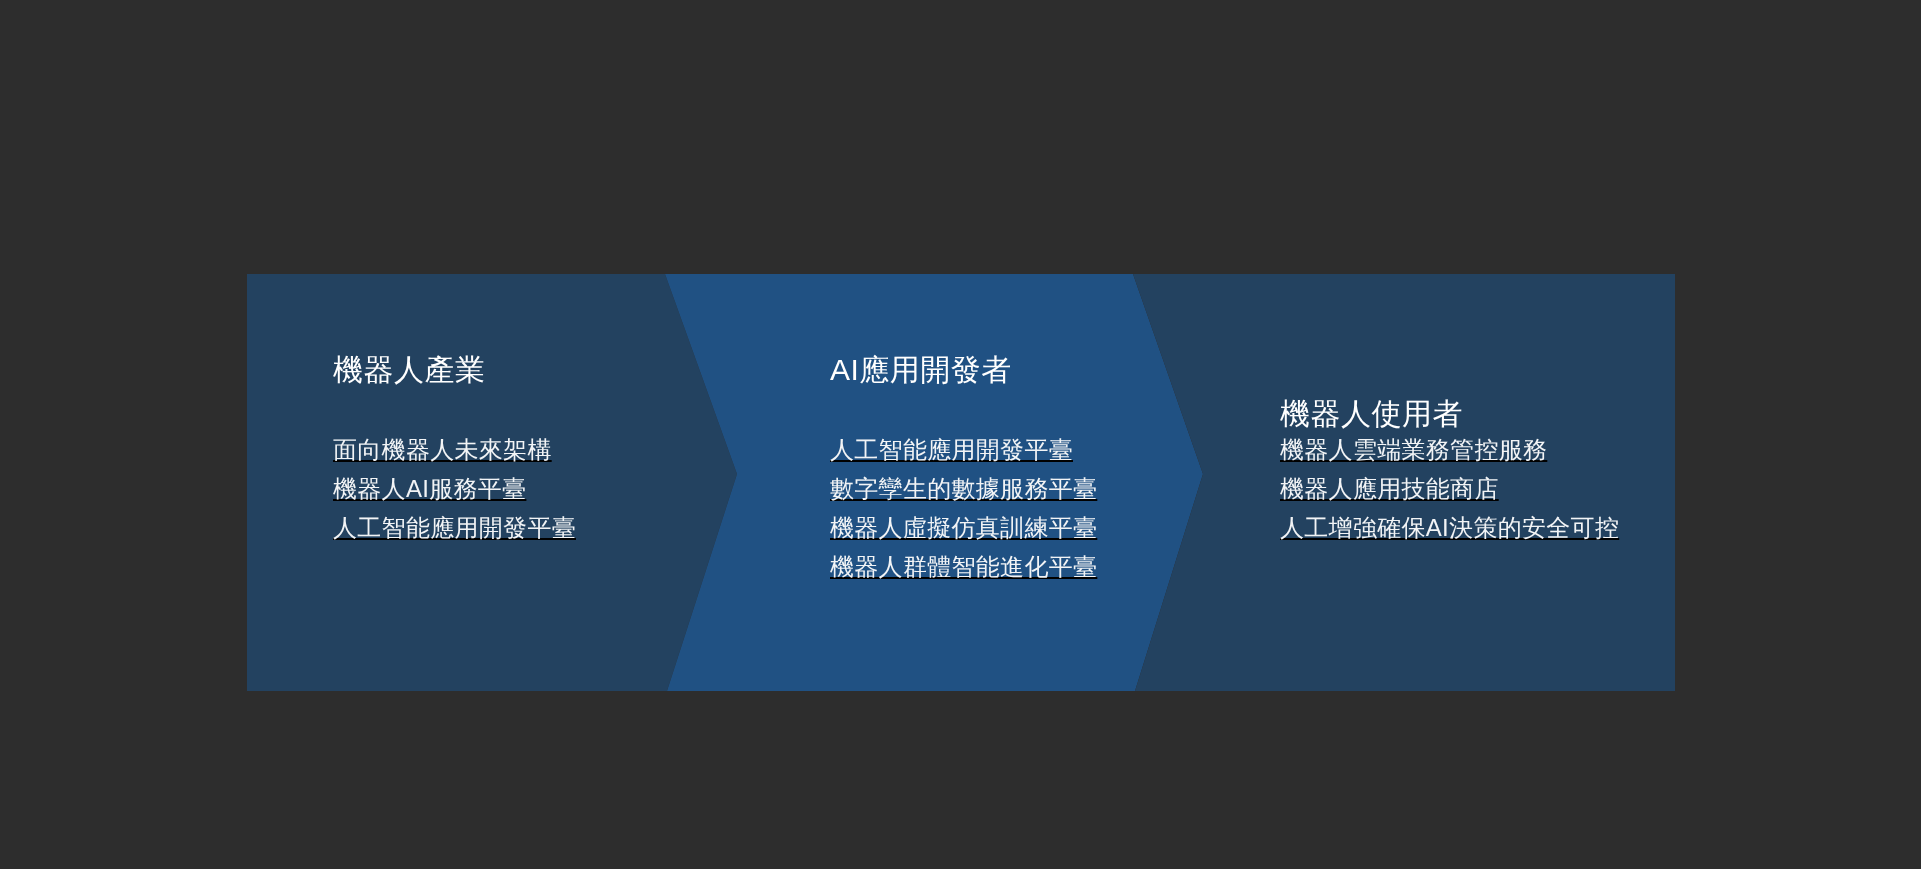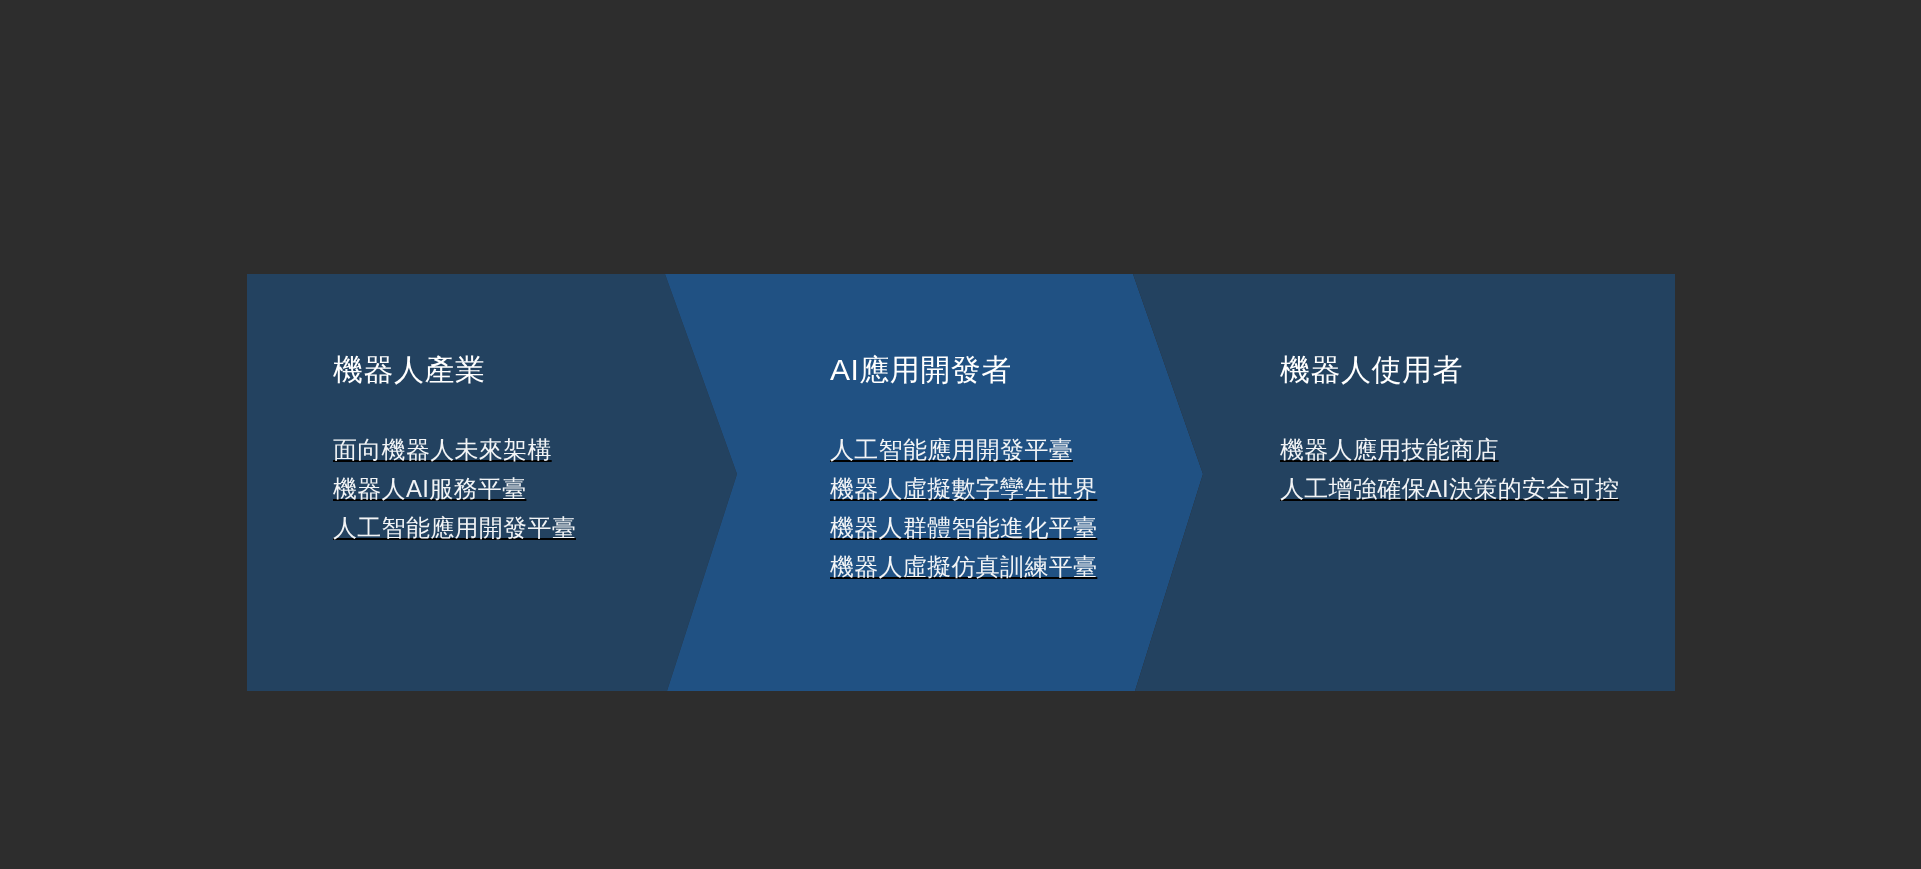--- a/index.html
+++ b/index.html
@@ -98,27 +98,28 @@
       <li class="col-list-item" style="color: rgb(242, 244, 246);">面向機器人未來架構</li>
       <li class="col-list-item" style="color: rgb(242, 244, 246);">機器人AI服務平臺</li>
       <li class="col-list-item" style="color: rgb(242, 244, 246);">人工智能應用開發平臺</li>
     </ul>
   </div>
 
   <div class="column" id="col-1">
     <h2 class="col-heading" style="color: rgb(255, 255, 255);">AI應用開發者</h2>
     <ul class="col-list">
       <li class="col-list-item" style="color: rgb(242, 244, 246);">人工智能應用開發平臺</li>
-      <li class="col-list-item" style="color: rgb(242, 244, 246);">機器人虛擬數字孿生世界</li>
+      <li class="col-list-item" style="color: rgb(242, 244, 246);">數字孿生的數據服務平臺</li>
+      <li class="col-list-item" style="color: rgb(242, 244, 246);">機器人虛擬仿真訓練平臺</li>
       <li class="col-list-item" style="color: rgb(242, 244, 246);">機器人群體智能進化平臺</li>
-      <li class="col-list-item" style="color: rgb(242, 244, 246);">機器人虛擬仿真訓練平臺</li>
     </ul>
   </div>
 
   <div class="column" id="col-2">
-    <h2 class="col-heading" style="color: rgb(255, 255, 255);">機器人使用者</h2>
+    <h2 class="col-heading" style="color: rgb(255, 255, 255); margin-top: 44px;">機器人使用者</h2>
     <ul class="col-list">
+      <li class="col-list-item" style="color: rgb(242, 244, 246);">機器人雲端業務管控服務</li>
       <li class="col-list-item" style="color: rgb(242, 244, 246);">機器人應用技能商店</li>
       <li class="col-list-item" style="color: rgb(242, 244, 246);">人工增強確保AI決策的安全可控</li>
     </ul>
   </div>
 
 </div>
 
 </body></html>

